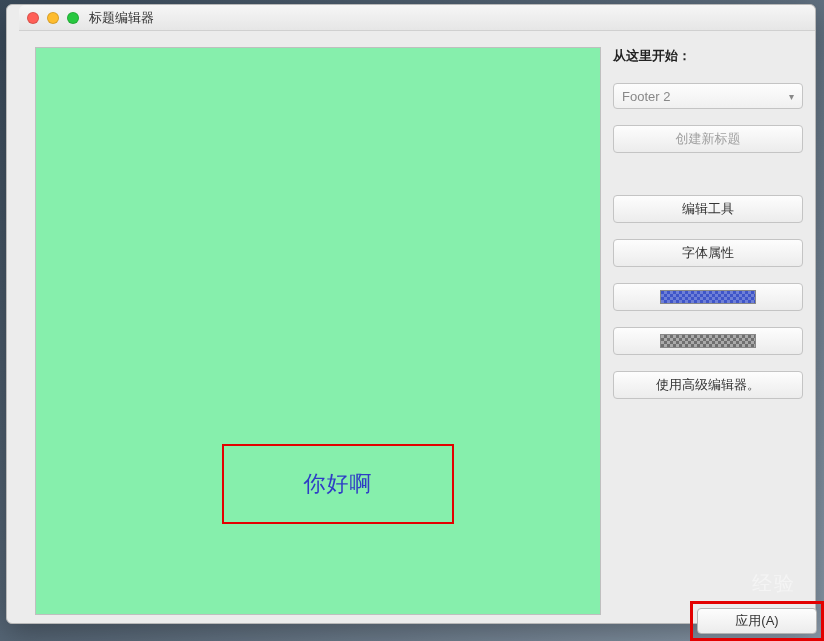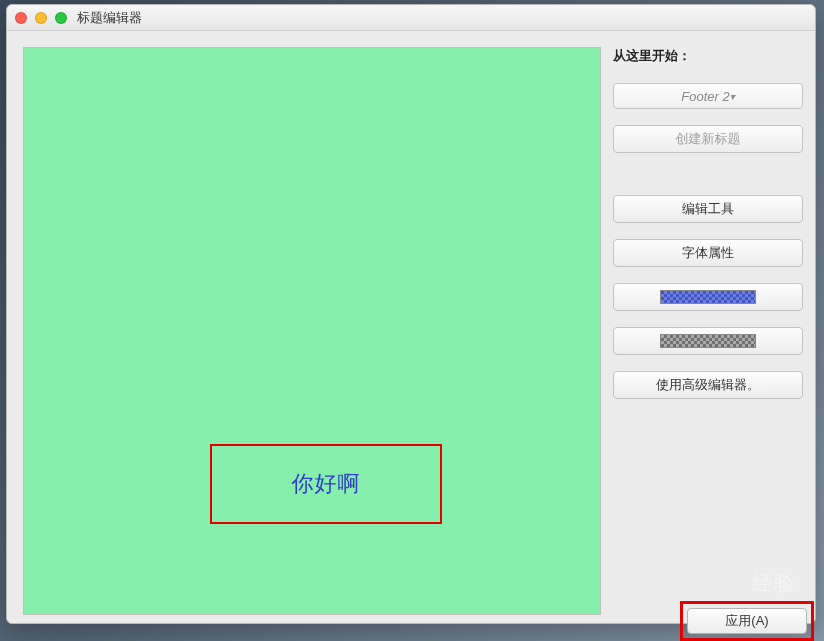--- a/index.html
+++ b/index.html
@@ -17,20 +17,21 @@
     left: 6px;
     top: 4px;
     width: 810px;
     height: 620px;
     background: #ececec;
     border: 1px solid #b8b8b8;
     border-radius: 6px;
     box-shadow: 0 10px 30px rgba(0,0,0,0.3);
     display: flex;
     flex-direction: column;
+    padding-left: 12px;
   }
   .titlebar {
     height: 26px;
     display: flex;
     align-items: center;
     padding: 0 8px;
     border-bottom: 1px solid #d0d0d0;
     background: linear-gradient(#f6f6f6, #e6e6e6);
     border-radius: 6px 6px 0 0;
   }
@@ -92,26 +93,25 @@
     color: #222;
     margin-bottom: 2px;
   }
   .select {
     height: 26px;
     background: linear-gradient(#fdfdfd,#f0f0f0);
     border: 1px solid #c4c4c4;
     border-radius: 4px;
     display: flex;
     align-items: center;
-    justify-content: center;
+    justify-content: space-between;
     padding: 0 8px;
     color: #888;
     font-size: 13px;
     cursor: default;
-    font-style: italic;
   }
   .select .chev {
     font-size: 10px;
     color: #888;
   }
   .btn {
     height: 28px;
     background: linear-gradient(#fdfdfd,#ececec);
     border: 1px solid #c4c4c4;
     border-radius: 4px;
@@ -160,21 +160,20 @@
   .gap10 { height: 10px; }
   .bottom-bar {
     position: absolute;
     right: 0px;
     bottom: 0px;
     width: 818px;
     height: 40px;
     display: flex;
     justify-content: flex-end;
     align-items: center;
-    padding-right: 10px;
   }
   .apply-highlight {
     border: 3px solid #e30000;
     padding: 4px;
     display: inline-flex;
     background: rgba(255,255,255,0.0);
   }
   .apply-btn {
     width: 120px;
     height: 26px;

